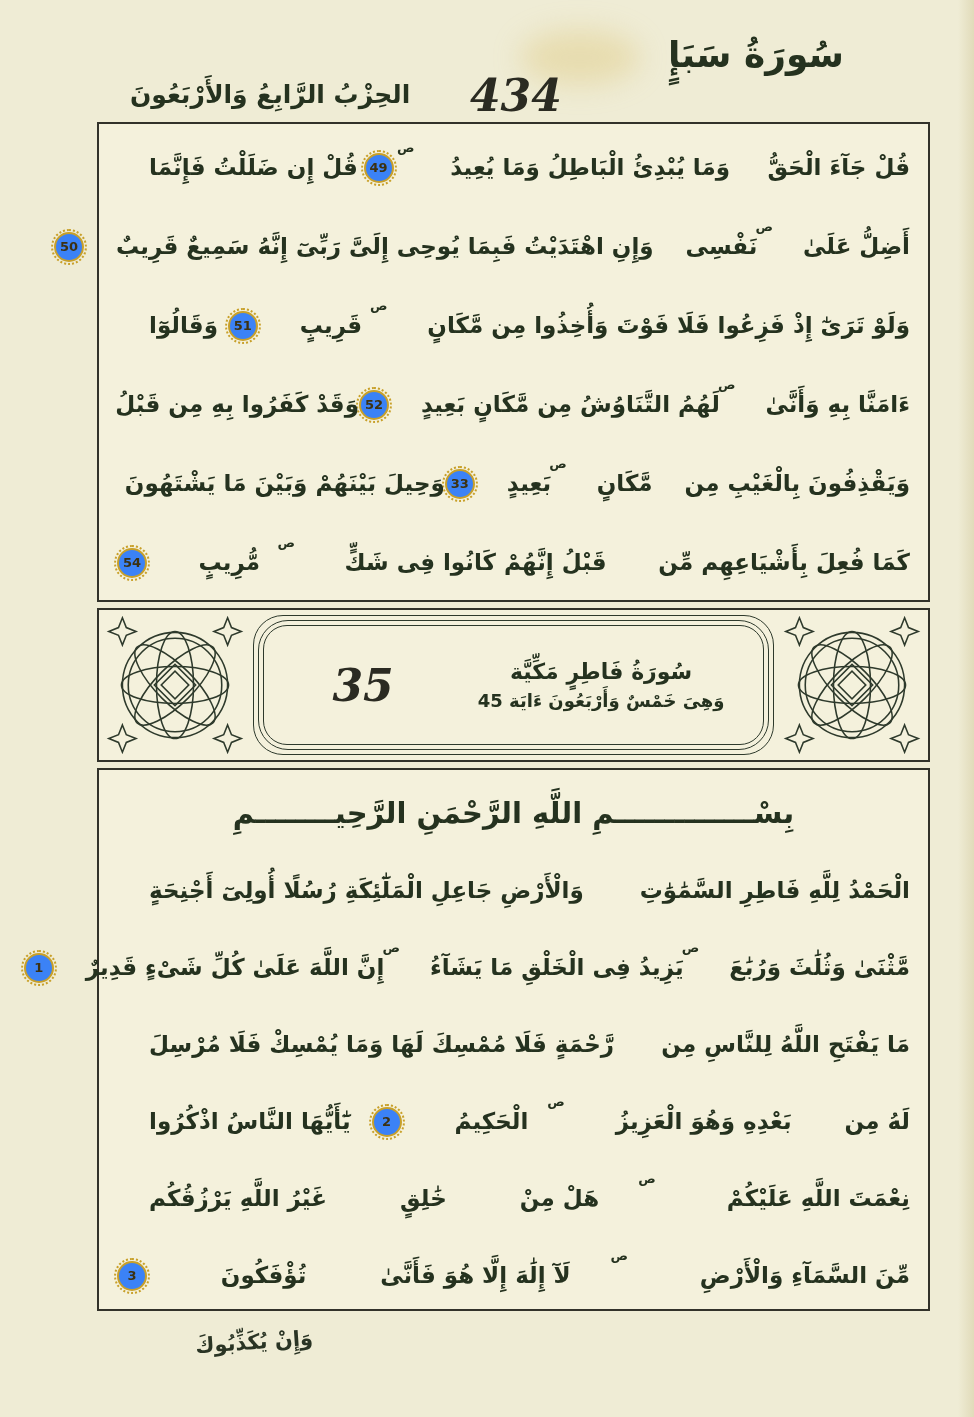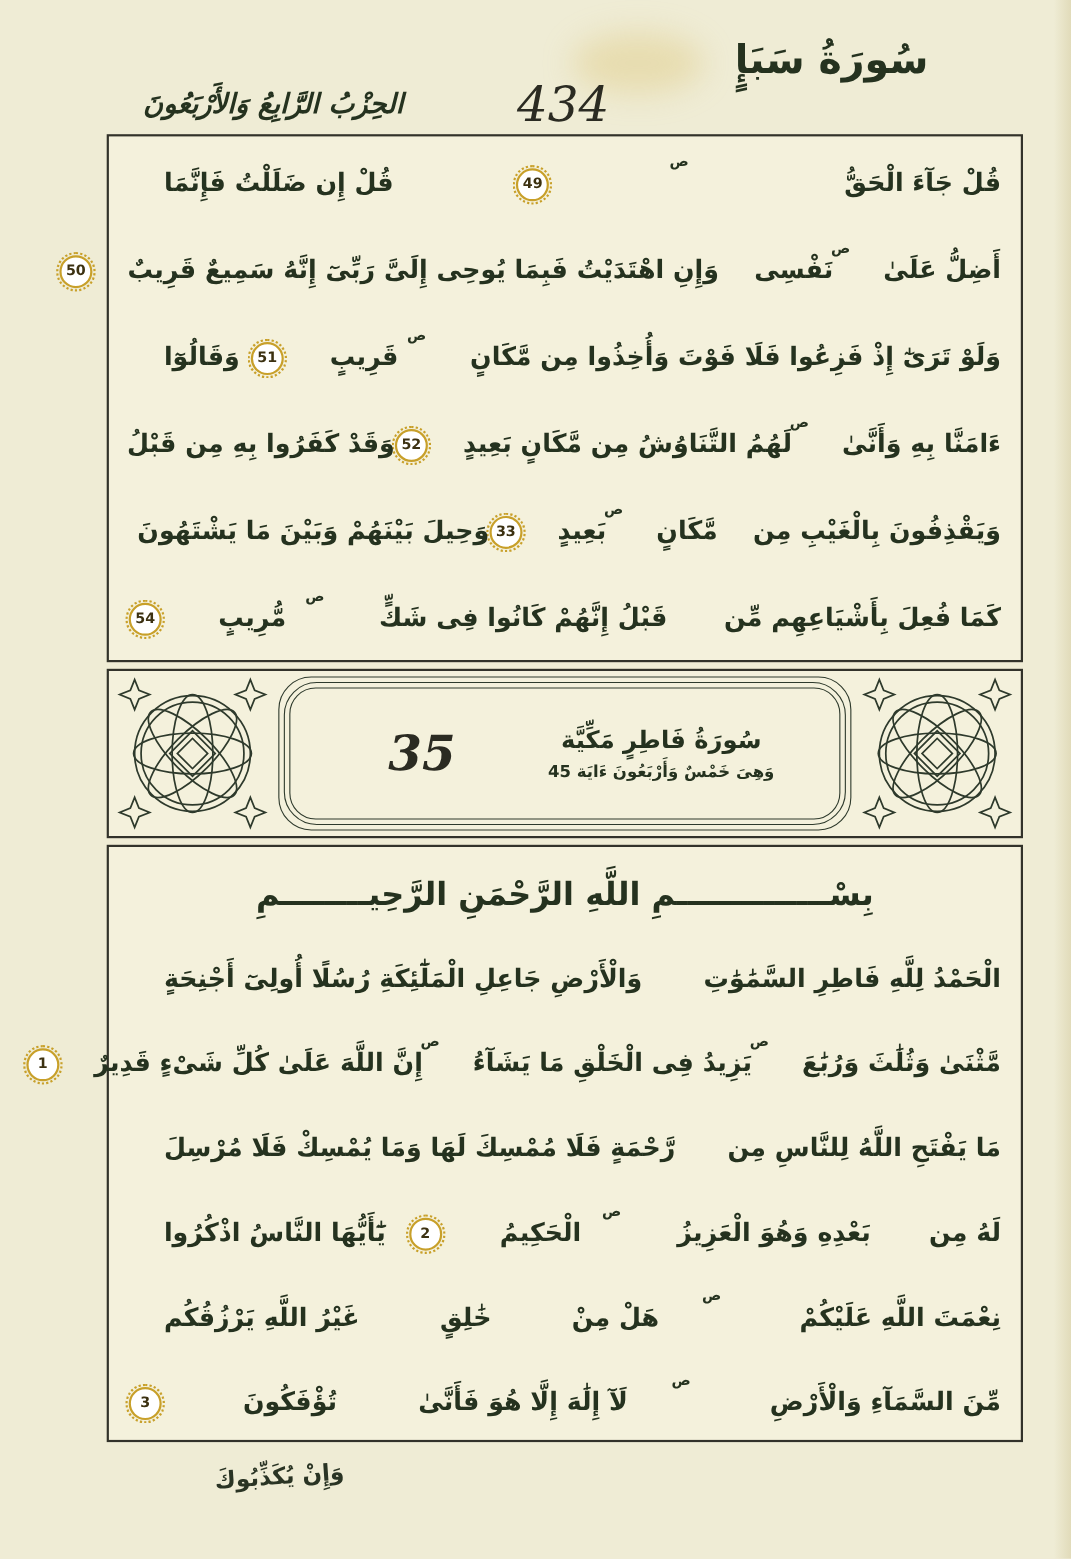--- a/index.html
+++ b/index.html
@@ -25,24 +25,24 @@
         background:linear-gradient(to right,rgba(0,0,0,0),rgba(160,140,60,.18));}
 
   
   .header{position:absolute;left:0;top:0;width:884px;height:122px;}
   .surah-name-header{
     position:absolute;right:40px;top:34px;font-size:36px;font-weight:bold;
     direction:rtl;letter-spacing:1px;
   }
   .page-number{
     position:absolute;left:470px;top:70px;font-size:44px;
-    font-family:"DejaVu Serif",serif;font-style:italic;font-weight:normal;color:#2b2b22;
+    font-family:"DejaVu Serif",serif;font-style:italic;font-weight:bold;color:#2b2b22;
   }
   .hizb-label{
-    position:absolute;left:130px;top:80px;font-size:25px;font-weight:bold;direction:rtl;font-style:italic;
+    position:absolute;left:130px;top:80px;font-size:25px;font-weight:bold;direction:rtl;
   }
 
   
   .qbox{
     position:absolute;left:97px;width:833px;
     border:2.5px solid var(--line);
     background:var(--boxbg);
     padding:4px 14px;
     direction:rtl;
   }
@@ -55,21 +55,21 @@
   }
   .box-fatir .qline{height:77px;}
   .txt{
     font-size:23px;font-weight:bold;color:var(--ink);
     white-space:nowrap;line-height:1;margin-left:32px;
   }
   .basmala-row{display:flex;justify-content:center;align-items:center;height:78px;direction:rtl;}
   .basmala{font-size:29px;font-weight:bold;white-space:nowrap;}
   .aya{
     width:30px;height:30px;flex:0 0 30px;border:2px solid var(--gold);border-radius:50%;
-    outline:2px dotted var(--gold);outline-offset:1px;background:#ffffff;
+    outline:2px dotted var(--gold);outline-offset:1px;background:#3b82f6;
     display:flex;align-items:center;justify-content:center;
     font-size:13px;font-weight:bold;color:#3c3111;direction:ltr;
   }
   .pause{
     font-size:13px;font-weight:bold;color:var(--ink);
     transform:translateY(-20px);margin:0 -2px;
   }
 
   
   .banner{
@@ -83,21 +83,21 @@
   .cart-border{position:absolute;border:1.6px solid #2e3a2c;border-radius:30px;}
   .cb1{inset:0;}
   .cb2{inset:5px;}
   .cb3{inset:10px;border-radius:24px;}
   .cart-content{
     position:absolute;inset:10px;display:flex;align-items:center;justify-content:center;
     flex-direction:row;direction:rtl;
   }
   .cart-text{text-align:center;}
   .surah-title{font-size:22px;font-weight:bold;direction:rtl;}
-  .surah-subtitle{font-size:15px;font-weight:bold;direction:rtl;margin-top:6px;}
+  .surah-subtitle{font-size:18px;font-weight:bold;direction:rtl;margin-top:6px;}
   .surah-number{
     font-size:44px;font-family:"DejaVu Serif",serif;font-style:italic;font-weight:bold;
     color:#2b2b22;margin-right:84px;margin-left:30px;
   }
 
   
   .catchword{
     position:absolute;left:195px;top:1330px;font-size:21px;font-weight:bold;
     direction:rtl;transform:rotate(-4deg);color:#2a3424;
   }
@@ -112,20 +112,21 @@
 <div class="header">
   <div class="surah-name-header">سُورَةُ سَبَإٍ</div>
   <div class="page-number">434</div>
   <div class="hizb-label">الحِزْبُ الرَّابِعُ وَالأَرْبَعُونَ</div>
 </div>
 
 <div class="qbox box-saba">
   <div>
       <div class="qline">
         <span class="txt">قُلْ جَآءَ الْحَقُّ</span>
+        <span class="txt">وَمَا يُبْدِئُ الْبَاطِلُ وَمَا يُعِيدُ</span>
         <span class="pause">ص</span>
         <span class="aya">49</span>
         <span class="txt">قُلْ إِن ضَلَلْتُ فَإِنَّمَا</span>
       </div>
       <div class="qline">
         <span class="txt">أَضِلُّ عَلَىٰ</span>
         <span class="pause">ص</span>
         <span class="txt">نَفْسِى</span>
         <span class="txt">وَإِنِ اهْتَدَيْتُ فَبِمَا يُوحِى إِلَىَّ رَبِّىٓ إِنَّهُ سَمِيعٌ قَرِيبٌ</span>
         <span class="aya">50</span>

